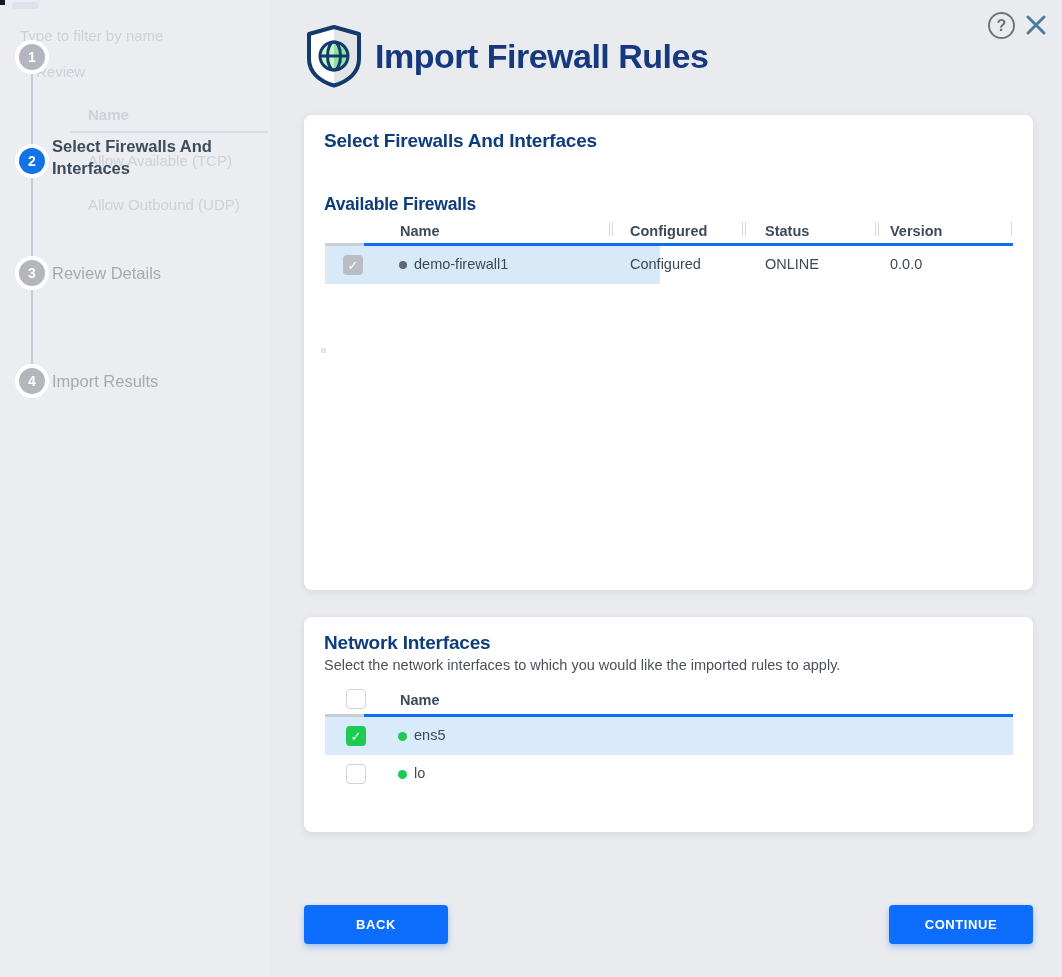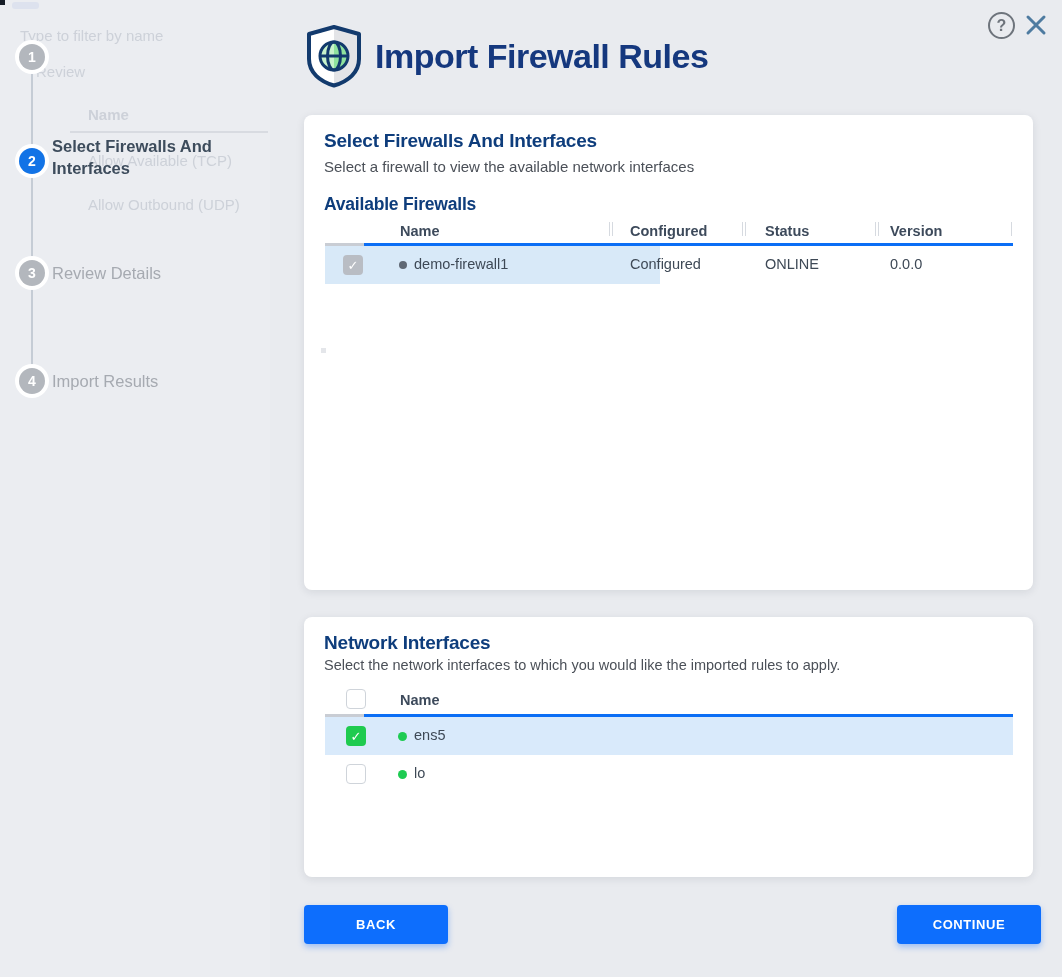--- a/index.html
+++ b/index.html
@@ -34,21 +34,21 @@
     border:2px solid #6e747c; color:#6e747c; font-weight:bold; font-size:16px;
     display:flex; align-items:center; justify-content:center; background:transparent; cursor:pointer; }
   .close-btn { position:absolute; left:752px; top:12px; width:28px; height:28px; background:transparent; border:none; cursor:pointer; }
 
   .title-wrap { position:absolute; left:35px; top:24px; display:flex; align-items:center; }
   .title-text { margin-left:12px; font-size:34px; font-weight:bold; color:#15387e; letter-spacing:-.5px; }
 
   .card { position:absolute; left:34px; width:729px; background:#fff; border-radius:8px;
     box-shadow:0 2px 8px rgba(30,40,60,.10); }
   .card1 { top:115px; height:475px; }
-  .card2 { top:617px; height:260px; }
+  .card2 { top:617px; height:215px; }
 
   .card-title { position:absolute; left:20px; font-size:19px; font-weight:bold; color:#0e3d7c; letter-spacing:-.2px; }
   .card-sub { position:absolute; left:20px; font-size:15px; color:#4b5058; }
   .table-title { position:absolute; left:20px; font-size:17.5px; font-weight:bold; color:#0e3d7c; letter-spacing:-.2px; }
 
   .col-h { position:absolute; font-size:14.5px; font-weight:bold; color:#3d4a5b; }
   .col-tick { position:absolute; width:4px; height:14px; border-left:1px solid #d6dae0; border-right:1px solid #d6dae0; }
   .col-tick.single { border-right:none; }
 
   .hline-gray { position:absolute; height:3px; background:#c9cdd4; }
@@ -68,21 +68,21 @@
   .checkbox.green-checked { background:#1fcb4f; }
   .checkbox.unchecked { background:#fff; border:1px solid #cfd4da; }
   .checkbox.unchecked span { visibility:hidden; }
 
   .stray-dot { position:absolute; left:17px; top:233px; width:5px; height:5px; background:#e4e6ea; }
 
   .btn { position:absolute; top:905px; width:144px; height:39px; border:none; border-radius:4px;
     background:#0d6efd; color:#fff; font-family:inherit; font-weight:bold; font-size:13px; letter-spacing:.6px;
     cursor:pointer; box-shadow:0 3px 6px rgba(13,110,253,.35); }
   .btn-back { left:34px; }
-  .btn-continue { left:619px;margin-left:8px; }
+  .btn-continue { left:619px; }
 </style>
 </head>
 <body>
 
 <div class="root">
 
   <div class="sidebar">
     <div class="corner-dark"></div>
     <div class="corner-bar"></div>
 
@@ -135,21 +135,20 @@
         <circle cx="29" cy="32" r="14" fill="none" stroke="#123a6d" stroke-width="3"></circle>
         <ellipse cx="29" cy="32" rx="6.5" ry="14" fill="none" stroke="#123a6d" stroke-width="3"></ellipse>
         <path d="M15 32 H43" stroke="#123a6d" stroke-width="3"></path>
         <path d="M29 3 L54 10 V35 C54 48.5 43 57.5 29 61.5 C15 57.5 4 48.5 4 35 V10 Z" fill="none" stroke="#123a6d" stroke-width="4" stroke-linejoin="round"></path>
       </svg>
       <div class="title-text">Import Firewall Rules</div>
     </div>
 
     <div class="card card1">
       <div class="card-title" style="top:15px;">Select Firewalls And Interfaces</div>
-      <div class="card-sub" style="top:43px;">Select a firewall to view the available network interfaces</div>
       <div class="table-title" style="top:79px;">Available Firewalls</div>
 
       <div class="col-h" style="left:96px; top:108px;">Name</div>
       <div class="col-tick" style="left:305px; top:107px;"></div>
       <div class="col-h" style="left:326px; top:108px;">Configured</div>
       <div class="col-tick" style="left:438px; top:107px;"></div>
       <div class="col-h" style="left:461px; top:108px;text-align:right;">Status</div>
       <div class="col-tick" style="left:571px; top:107px;"></div>
       <div class="col-h" style="left:586px; top:108px;">Version</div>
       <div class="col-tick single" style="left:707px; top:107px;"></div>

